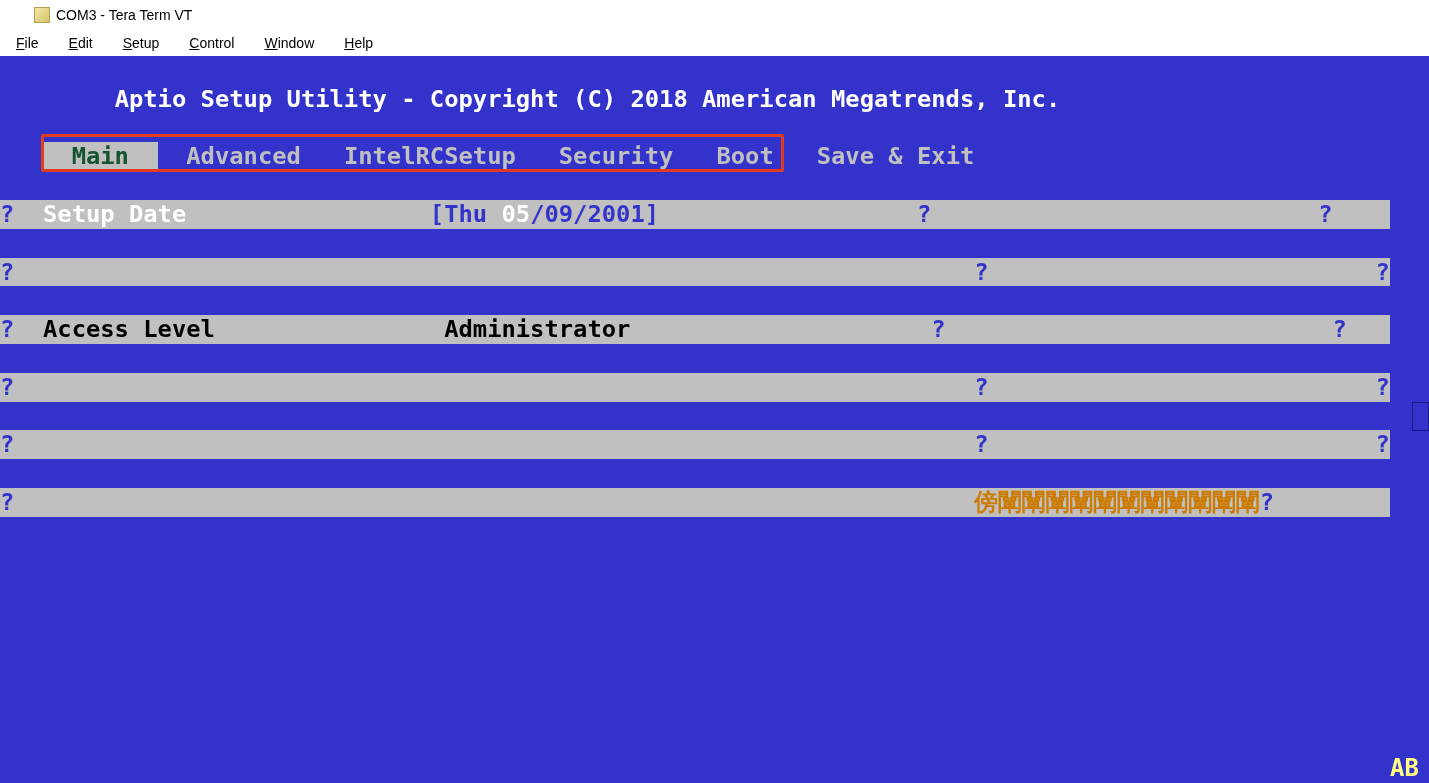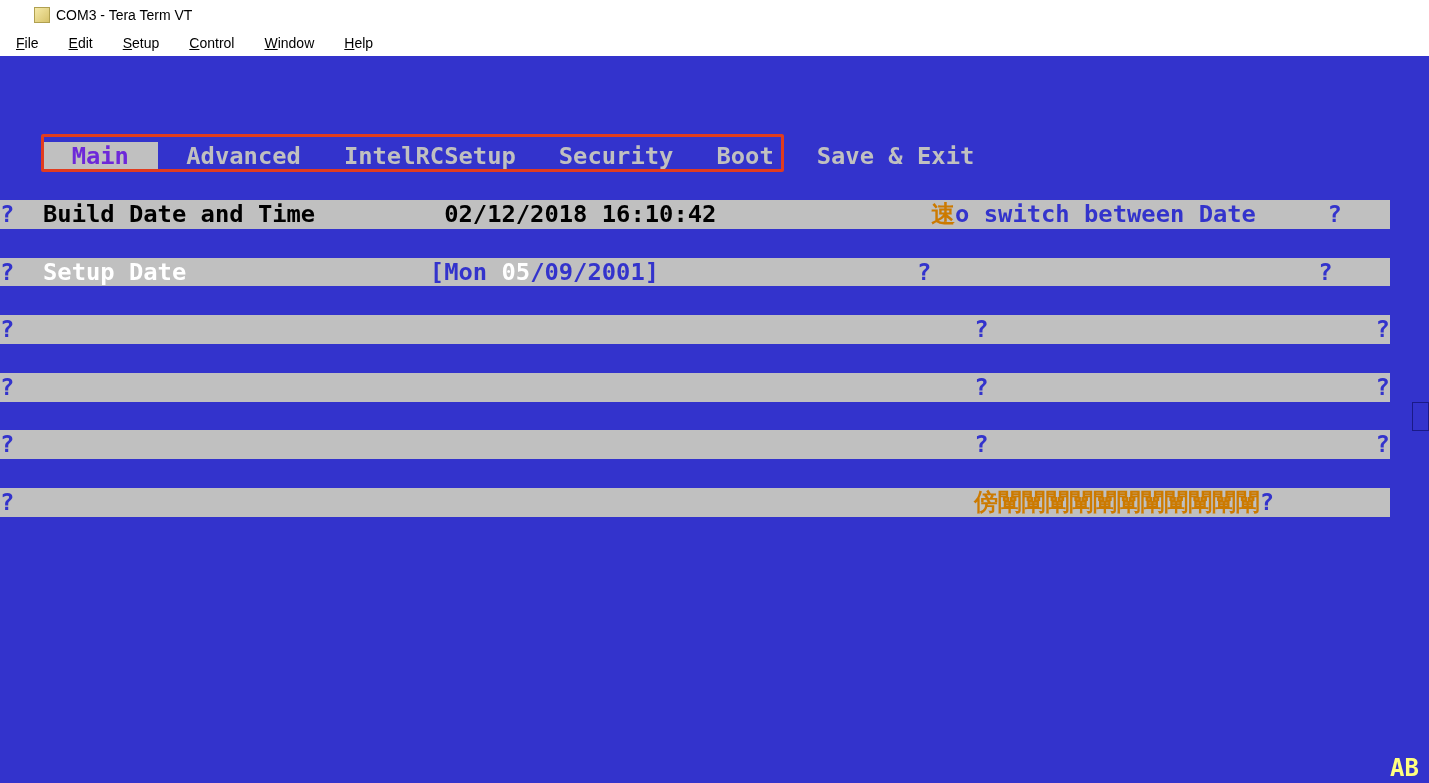--- a/index.html
+++ b/index.html
@@ -51,21 +51,21 @@
   line-height: 28.8px;
   position: relative;
   white-space: pre;
   font-weight: bold;
 }
 .terminal-inner {
   position: absolute;
   top: 0; left: 0;
 }
 .row { height: 28.8px; }
-.gr { background:#c0c0c0; color:#6d28d9; }
+.gr { background:#c0c0c0; color:#14532d; }
 .bl { color:#3333cc; }
 .wt { color:#ffffff; }
 .bk { color:#000000; }
 .or { color:#cc7a00; background:#c0c0c0; }
 .cursor {
   display:inline-block;
   width:auto;
   background:#ffff80;
   color:#3333cc;
 }
@@ -110,25 +110,25 @@
   <span class="menu-item"><span class="ul">F</span>ile</span>
   <span class="menu-item"><span class="ul">E</span>dit</span>
   <span class="menu-item"><span class="ul">S</span>etup</span>
   <span class="menu-item"><span class="ul">C</span>ontrol</span>
   <span class="menu-item"><span class="ul">W</span>indow</span>
   <span class="menu-item"><span class="ul">H</span>elp</span>
 </div>
 
 <div class="terminal">
 <div class="terminal-inner">
-<div class="row header-row"><span class="wt">        </span></div>
+<div class="row header-row"><span class="wt">        </span><span class="wt">Aptio Setup Utility - Copyright (C) 2018 American Megatrends, Inc.</span></div>
 <div class="row tabs-row"><span class="wt">   </span><span class="gr">  <span>Main</span>  </span><span style="color:#c0c0c0">  </span><span style="color:#c0c0c0">Advanced</span><span style="color:#c0c0c0">   </span><span style="color:#c0c0c0">IntelRCSetup</span><span style="color:#c0c0c0">   </span><span style="color:#c0c0c0">Security</span><span style="color:#c0c0c0">   </span><span style="color:#c0c0c0">Boot</span><span style="color:#c0c0c0">   </span><span style="color:#c0c0c0">Save &amp; Exit</span></div>
-<div class="row main-body"><span class="bl">?</span><span class="bk">  </span><span class="bk">Build Date and Time</span><span class="bk">         </span><span class="bk">02/12/2018 16:10:42</span><span class="bk">               </span><span class="or">速</span><span class="bl">o switch between Date</span><span class="bl">     </span><span class="bl">?</span></div>
-<div class="row main-body"><span class="bl">?</span><span class="wt">  </span><span class="wt">Setup Date</span><span class="bk">                 </span><span class="bl"><span>[Mon </span><span class="wt">05</span><span>/09/2001]</span></span><span class="bk">                  </span><span class="bl">?</span><span class="bl">                           </span><span class="bl">?</span></div>
+<div class="row main-body"><span class="bl">?</span><span class="wt">  </span><span class="wt">Setup Date</span><span class="bk">                 </span><span class="bl"><span>[Thu </span><span class="wt">05</span><span>/09/2001]</span></span><span class="bk">                  </span><span class="bl">?</span><span class="bl">                           </span><span class="bl">?</span></div>
 <div class="row main-body"><span class="bl">?</span><span class="bk">                                                                   </span><span class="bl">?</span><span class="bl">                           </span><span class="bl">?</span></div>
+<div class="row main-body"><span class="bl">?</span><span class="bk">  </span><span class="bk">Access Level</span><span class="bk">                </span><span class="bk">Administrator</span><span class="bk">                     </span><span class="bl">?</span><span class="bl">                           </span><span class="bl">?</span></div>
 <div class="row main-body"><span class="bl">?</span><span class="bk">                                                                   </span><span class="bl">?</span><span class="bl">                           </span><span class="bl">?</span></div>
 <div class="row main-body"><span class="bl">?</span><span class="bk">                                                                   </span><span class="bl">?</span><span class="bl">                           </span><span class="bl">?</span></div>
 <div class="row main-body"><span class="bl">?</span><span class="bk">                                                                   </span><span class="or">傍</span><span class="or">闡闡闡闡闡闡闡闡闡闡闡</span><span class="bl">?</span></div>
 
 
 
 
 
 
 

